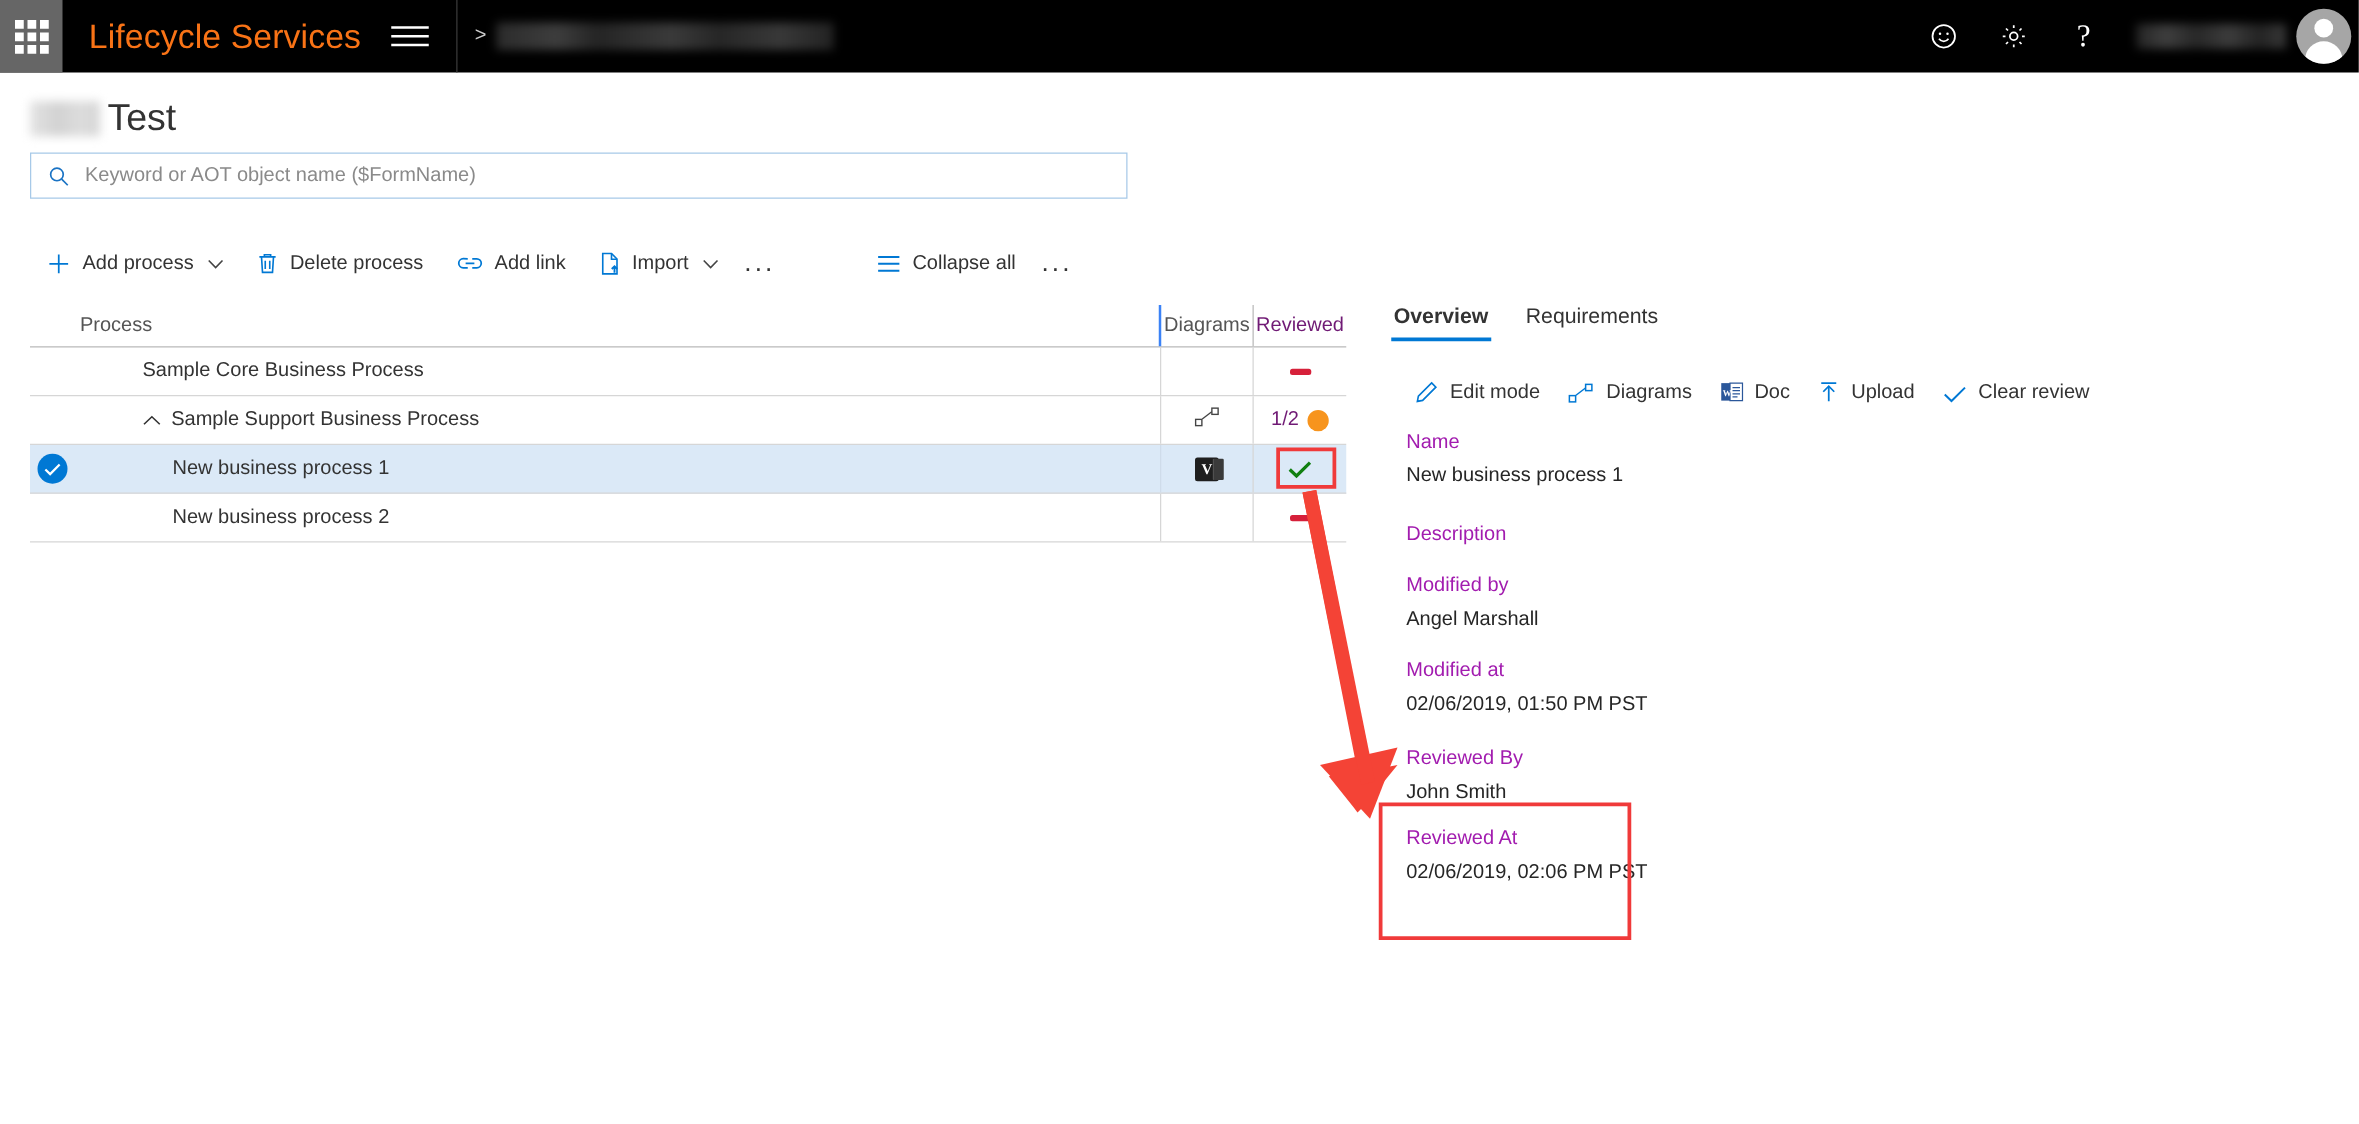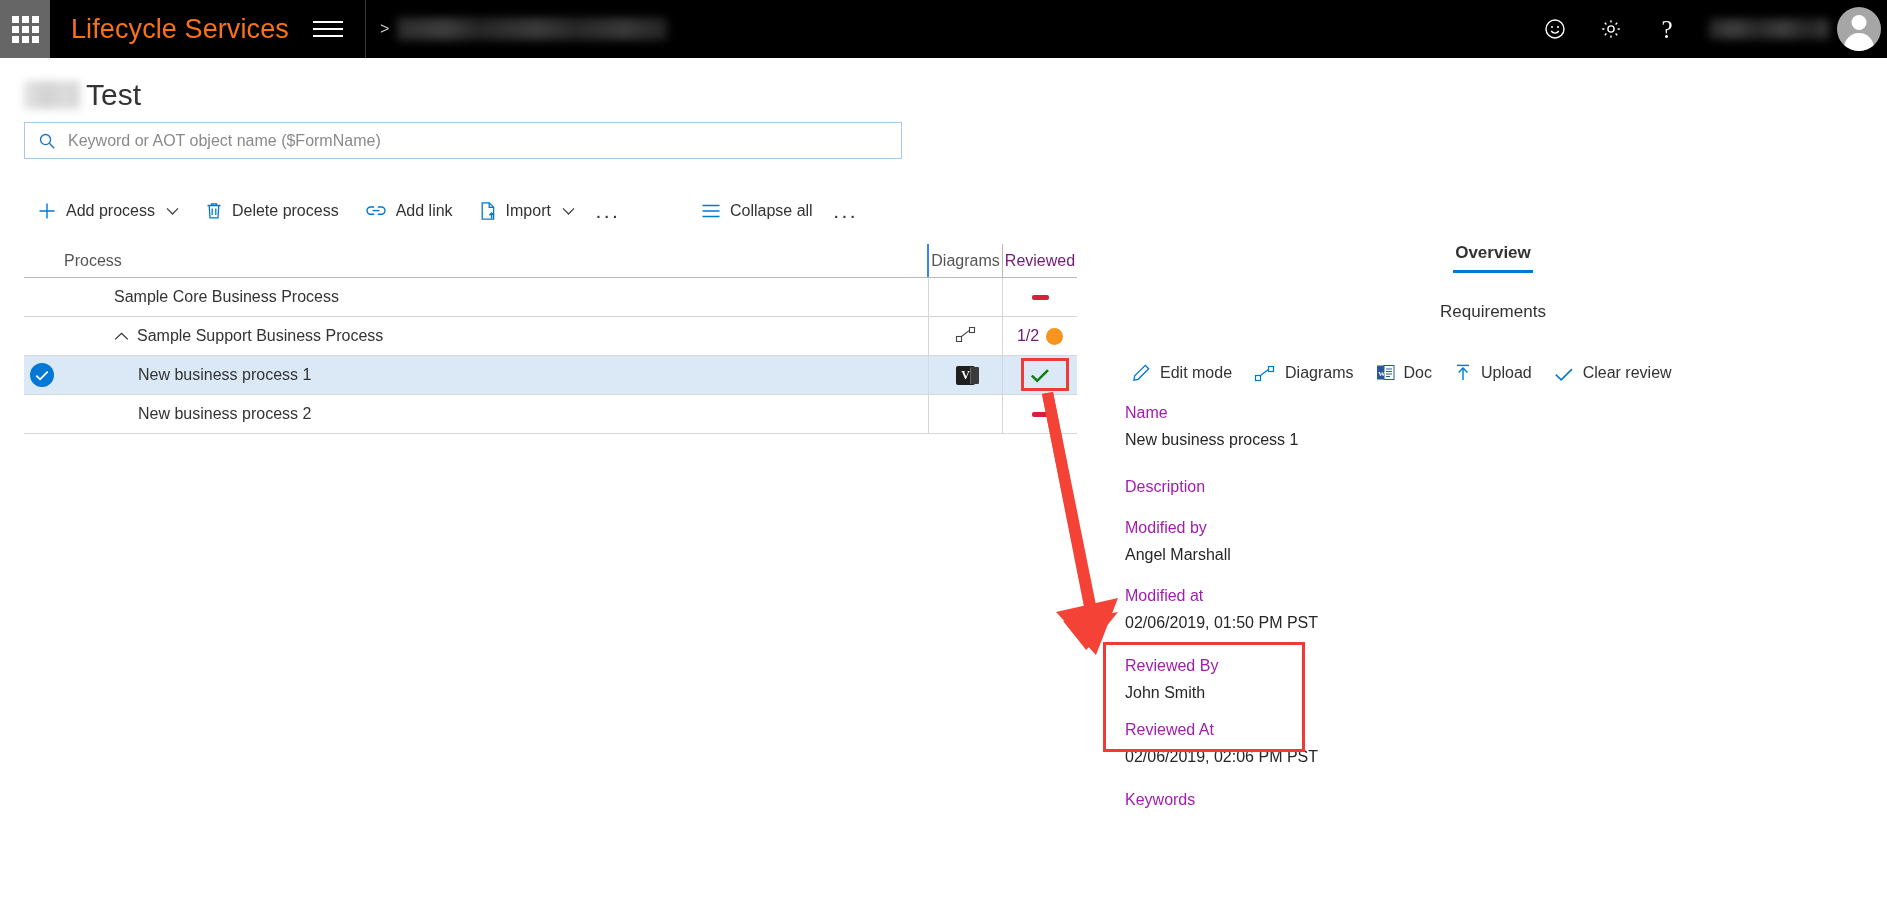--- a/index.html
+++ b/index.html
@@ -213,21 +213,21 @@
     left: 18px; top: 2px; width: 48px; height: 33px;
     border: 3px solid #f03a3a;
     pointer-events: none;
   }
 
   
   .panel {
     position: absolute; left: 1113px; top: 240px;
     width: 760px;
   }
-  .tabs { display: flex; align-items: center; gap: 26px; flex-direction: column; }
+  .tabs { display: flex; align-items: center; gap: 26px; }
   .tab {
     font-size: 17px; color: #333; padding: 3px 2px 10px 2px; cursor: pointer; position: relative;
   }
   .tab.active { font-weight: 700; }
   .tab.active::after {
     content: ""; position: absolute; left: 0; right: 0; bottom: 0;
     height: 3px; background: #0078d4;
   }
   .panel-cmds {
     display: flex; align-items: center; margin-top: 14px; margin-left: 8px;
@@ -543,21 +543,20 @@
 
     <div class="f-label" style="margin-top:23px">Modified at</div>
     <div class="f-value">02/06/2019, 01:50 PM PST</div>
 
     <div class="f-label" style="margin-top:25px">Reviewed By</div>
     <div class="f-value">John Smith</div>
 
     <div class="f-label" style="margin-top:19px">Reviewed At</div>
     <div class="f-value">02/06/2019, 02:06 PM PST</div>
 
-    <div class="f-label" style="margin-top:25px">Keywords</div>
   </div>
 </div>
 
 <div class="review-box"></div>
 
 <svg class="arrow-overlay">
   <g>
     <path d="M1053 392 L1097 616 L1118 612 L1092 644 L1086 650 L1083 646 L1063 621 L1086 617 L1042 394 Z" fill="#f44336"></path>
     <polygon points="1056,612 1118,598 1096,655" fill="#f44336"></polygon>
     <polygon points="1042,394 1053,392 1100,625 1089,628" fill="#f44336"></polygon>

